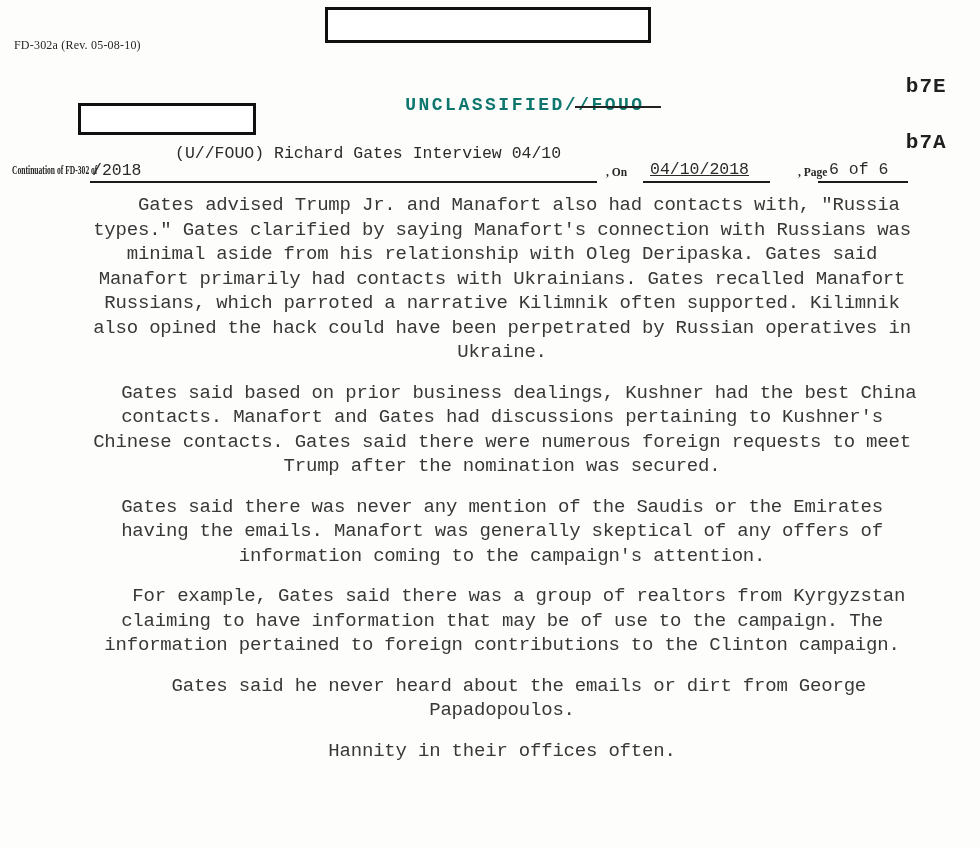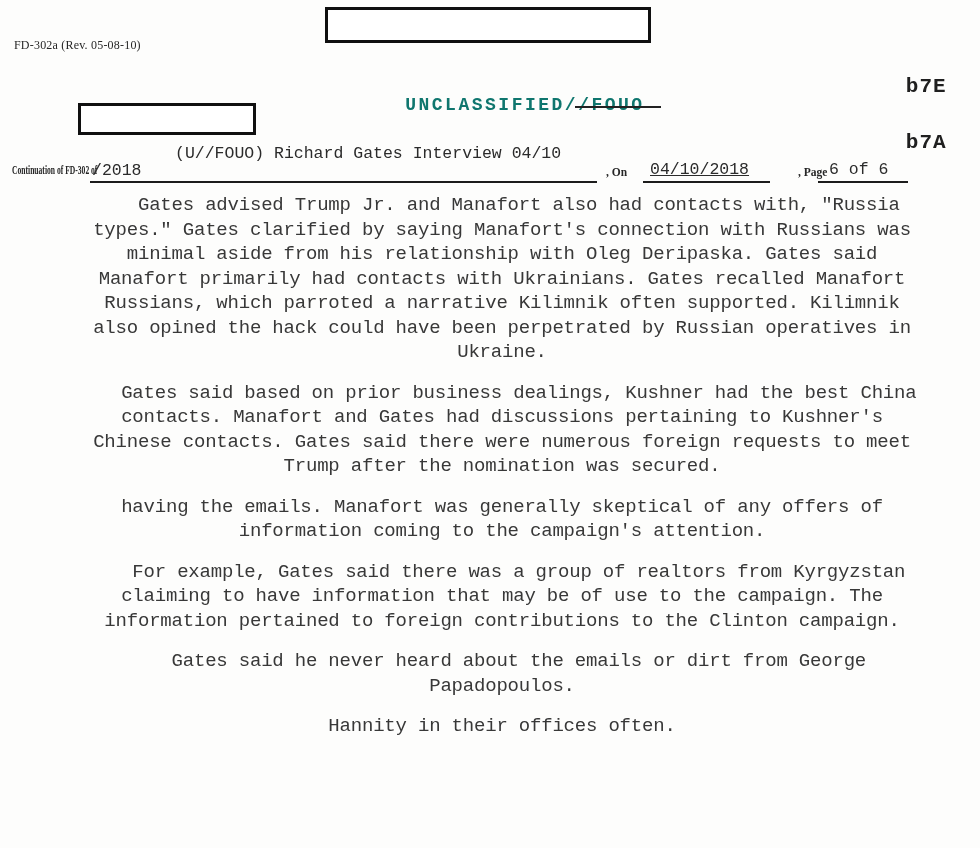--- a/index.html
+++ b/index.html
@@ -151,20 +151,21 @@
         <div class="body-line">also opined the hack could have been perpetrated by Russian operatives in</div>
         <div class="body-line">Ukraine.</div>
       </div>
       <div class="paragraph">
         <div class="body-line">   Gates said based on prior business dealings, Kushner had the best China</div>
         <div class="body-line">contacts. Manafort and Gates had discussions pertaining to Kushner's</div>
         <div class="body-line">Chinese contacts. Gates said there were numerous foreign requests to meet</div>
         <div class="body-line">Trump after the nomination was secured.</div>
       </div>
       <div class="paragraph">
+        <div class="body-line">Gates said there was never any mention of the Saudis or the Emirates</div>
         <div class="body-line">having the emails. Manafort was generally skeptical of any offers of</div>
         <div class="body-line">information coming to the campaign's attention.</div>
       </div>
       <div class="paragraph">
         <div class="body-line">   For example, Gates said there was a group of realtors from Kyrgyzstan</div>
         <div class="body-line">claiming to have information that may be of use to the campaign. The</div>
         <div class="body-line">information pertained to foreign contributions to the Clinton campaign.</div>
       </div>
       <div class="paragraph">
         <div class="body-line">   Gates said he never heard about the emails or dirt from George</div>

